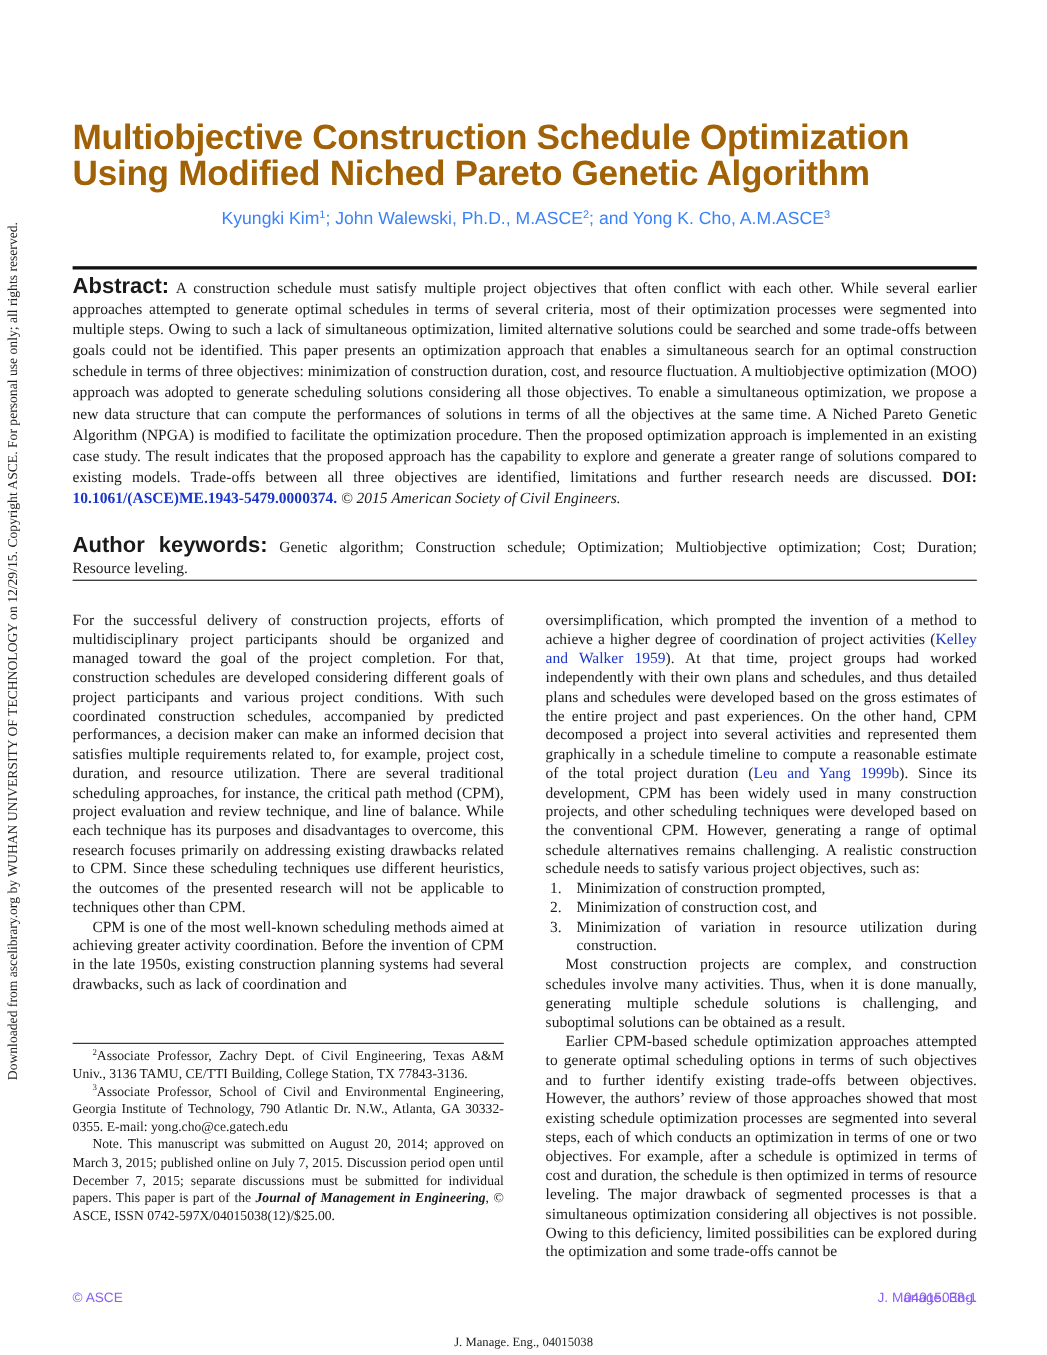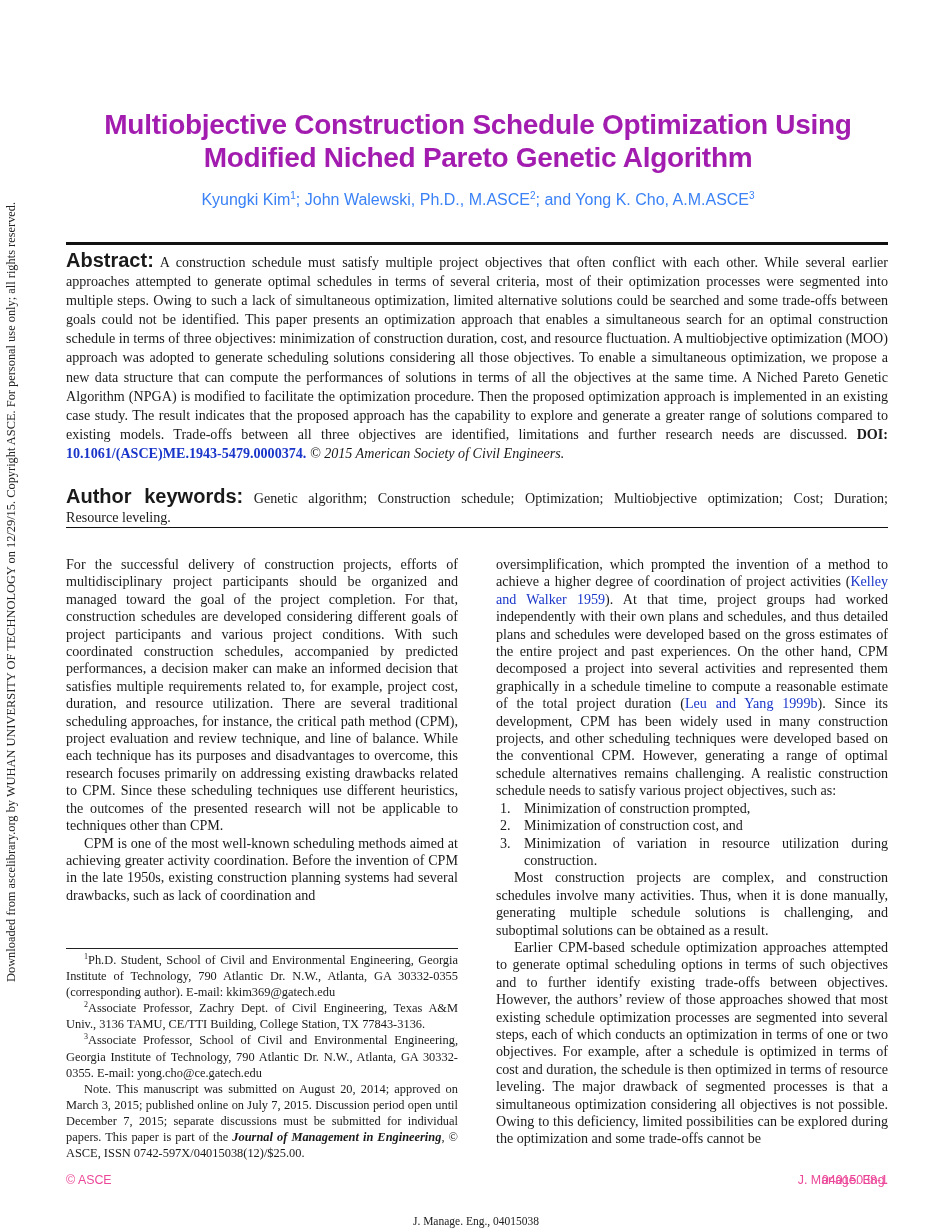--- a/index.html
+++ b/index.html
@@ -7,23 +7,23 @@
     width: 952px; height: 1232px; position: relative; overflow: hidden;
     font-family: "Liberation Serif", serif; color: #1a1a1a;
   }
   .side-notice {
     position: absolute; left: 2px; top: 222px; width: 18px; height: 760px;
     writing-mode: vertical-rl; transform: rotate(180deg);
     font-family: "Liberation Serif", serif; font-size: 12.4px; line-height: 18px;
     white-space: nowrap; color: #222;
   }
   .title {
-    position: absolute; left: 66px; top: 108px; width: 824px; text-align: center;
+    position: absolute; left: 66px; top: 108px; width: 824px; 
     font-family: "Liberation Sans", sans-serif; font-weight: bold;
-    font-size: 28px; line-height: 33px; letter-spacing: -0.3px; color: #a21caf;
+    font-size: 32px; line-height: 33px; letter-spacing: -0.3px; color: #a16207;
   }
   .authors {
     position: absolute; left: 66px; top: 190px; width: 824px; text-align: center;
     font-family: "Liberation Sans", sans-serif; font-size: 16px; line-height: 20px; color: #3b82f6;
   }
   .authors sup { font-size: 10px; vertical-align: 6px; line-height: 0; }
   .rule-top { position: absolute; left: 66px; top: 242px; width: 822px; height: 3px; background: #111; }
   .abstract {
     position: absolute; left: 66px; top: 251px; width: 822px;
     font-size: 14.1px; line-height: 19.1px; text-align: justify;
@@ -54,21 +54,21 @@
   .fn-rule { position: absolute; left: 66px; top: 948px; width: 392px; height: 1px; background: #222; }
   .footnotes {
     position: absolute; left: 66px; top: 952px; width: 392px;
     font-size: 12.4px; line-height: 16.1px;
   }
   .footnotes p { text-indent: 18px; }
   .footnotes sup { font-size: 8px; vertical-align: 5px; line-height: 0; }
   .footnotes .jrnl { font-weight: bold; font-style: italic; }
   .footer {
     position: absolute; left: 66px; top: 1172px; width: 822px; height: 16px;
-    font-family: "Liberation Sans", sans-serif; font-size: 12.4px; line-height: 16px; color: #ec4899;
+    font-family: "Liberation Sans", sans-serif; font-size: 12.4px; line-height: 16px; color: #8b5cf6;
   }
   .footer .f-left { position: absolute; left: 0; }
   .footer .f-center { position: absolute; left: 0; width: 100%; text-align: right; }
   .footer .f-right { position: absolute; right: 0; }
   .bottom-cite {
     position: absolute; left: 0; top: 1214px; width: 952px; text-align: center;
     font-family: "Liberation Serif", serif; font-size: 11.5px; line-height: 14px; color: #222;
   }
 </style>
 </head>
@@ -96,21 +96,20 @@
 <div class="rule-mid"></div>
 
 <div class="col col-left">
   <p>For the successful delivery of construction projects, efforts of multidisciplinary project participants should be organized and managed toward the goal of the project completion. For that, construction schedules are developed considering different goals of project participants and various project conditions. With such coordinated construction schedules, accompanied by predicted performances, a decision maker can make an informed decision that satisfies multiple requirements related to, for example, project cost, duration, and resource utilization. There are several traditional scheduling approaches, for instance, the critical path method (CPM), project evaluation and review technique, and line of balance. While each technique has its purposes and disadvantages to overcome, this research focuses primarily on addressing existing drawbacks related to CPM. Since these scheduling techniques use different heuristics, the outcomes of the presented research will not be applicable to techniques other than CPM.</p>
   <p class="ind">CPM is one of the most well-known scheduling methods aimed at achieving greater activity coordination. Before the invention of CPM in the late 1950s, existing construction planning systems had several drawbacks, such as lack of coordination and</p>
 </div>
 
 <div class="fn-rule"></div>
 
 <div class="footnotes">
-  <p><sup>1</sup><span>Ph.D. Student, School of Civil and Environmental Engineering, Georgia Institute of Technology, 790 Atlantic Dr. N.W., Atlanta, GA 30332-0355 (corresponding author). E-mail: kkim369@gatech.edu</span></p>
   <p><sup>2</sup><span>Associate Professor, Zachry Dept. of Civil Engineering, Texas A&amp;M Univ., 3136 TAMU, CE/TTI Building, College Station, TX 77843-3136.</span></p>
   <p><sup>3</sup><span>Associate Professor, School of Civil and Environmental Engineering, Georgia Institute of Technology, 790 Atlantic Dr. N.W., Atlanta, GA 30332-0355. E-mail: yong.cho@ce.gatech.edu</span></p>
   <p><span>Note. This manuscript was submitted on August 20, 2014; approved on March 3, 2015; published online on July 7, 2015. Discussion period open until December 7, 2015; separate discussions must be submitted for individual papers. This paper is part of the </span><span class="jrnl">Journal of Management in Engineering</span><span>, © ASCE, ISSN 0742-597X/04015038(12)/$25.00.</span></p>
 </div>
 
 <div class="col col-right">
   <p><span>oversimplification, which prompted the invention of a method to achieve a higher degree of coordination of project activities (</span><span class="cite">Kelley and Walker 1959</span><span>). At that time, project groups had worked independently with their own plans and schedules, and thus detailed plans and schedules were developed based on the gross estimates of the entire project and past experiences. On the other hand, CPM decomposed a project into several activities and represented them graphically in a schedule timeline to compute a reasonable estimate of the total project duration (</span><span class="cite">Leu and Yang 1999b</span><span>). Since its development, CPM has been widely used in many construction projects, and other scheduling techniques were developed based on the conventional CPM. However, generating a range of optimal schedule alternatives remains challenging. A realistic construction schedule needs to satisfy various project objectives, such as:</span></p>
   <ol class="objectives">
     <li><span class="num">1.</span><span>Minimization of construction prompted,</span></li>
     <li><span class="num">2.</span><span>Minimization of construction cost, and</span></li>

